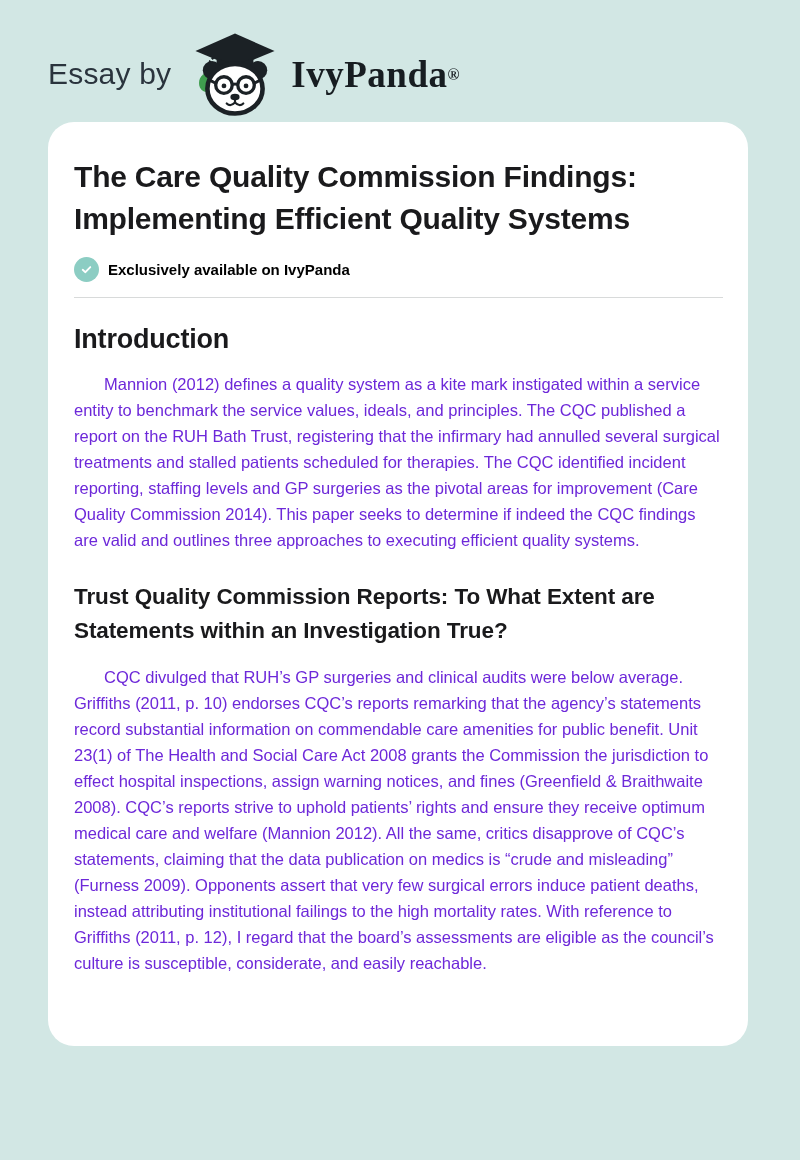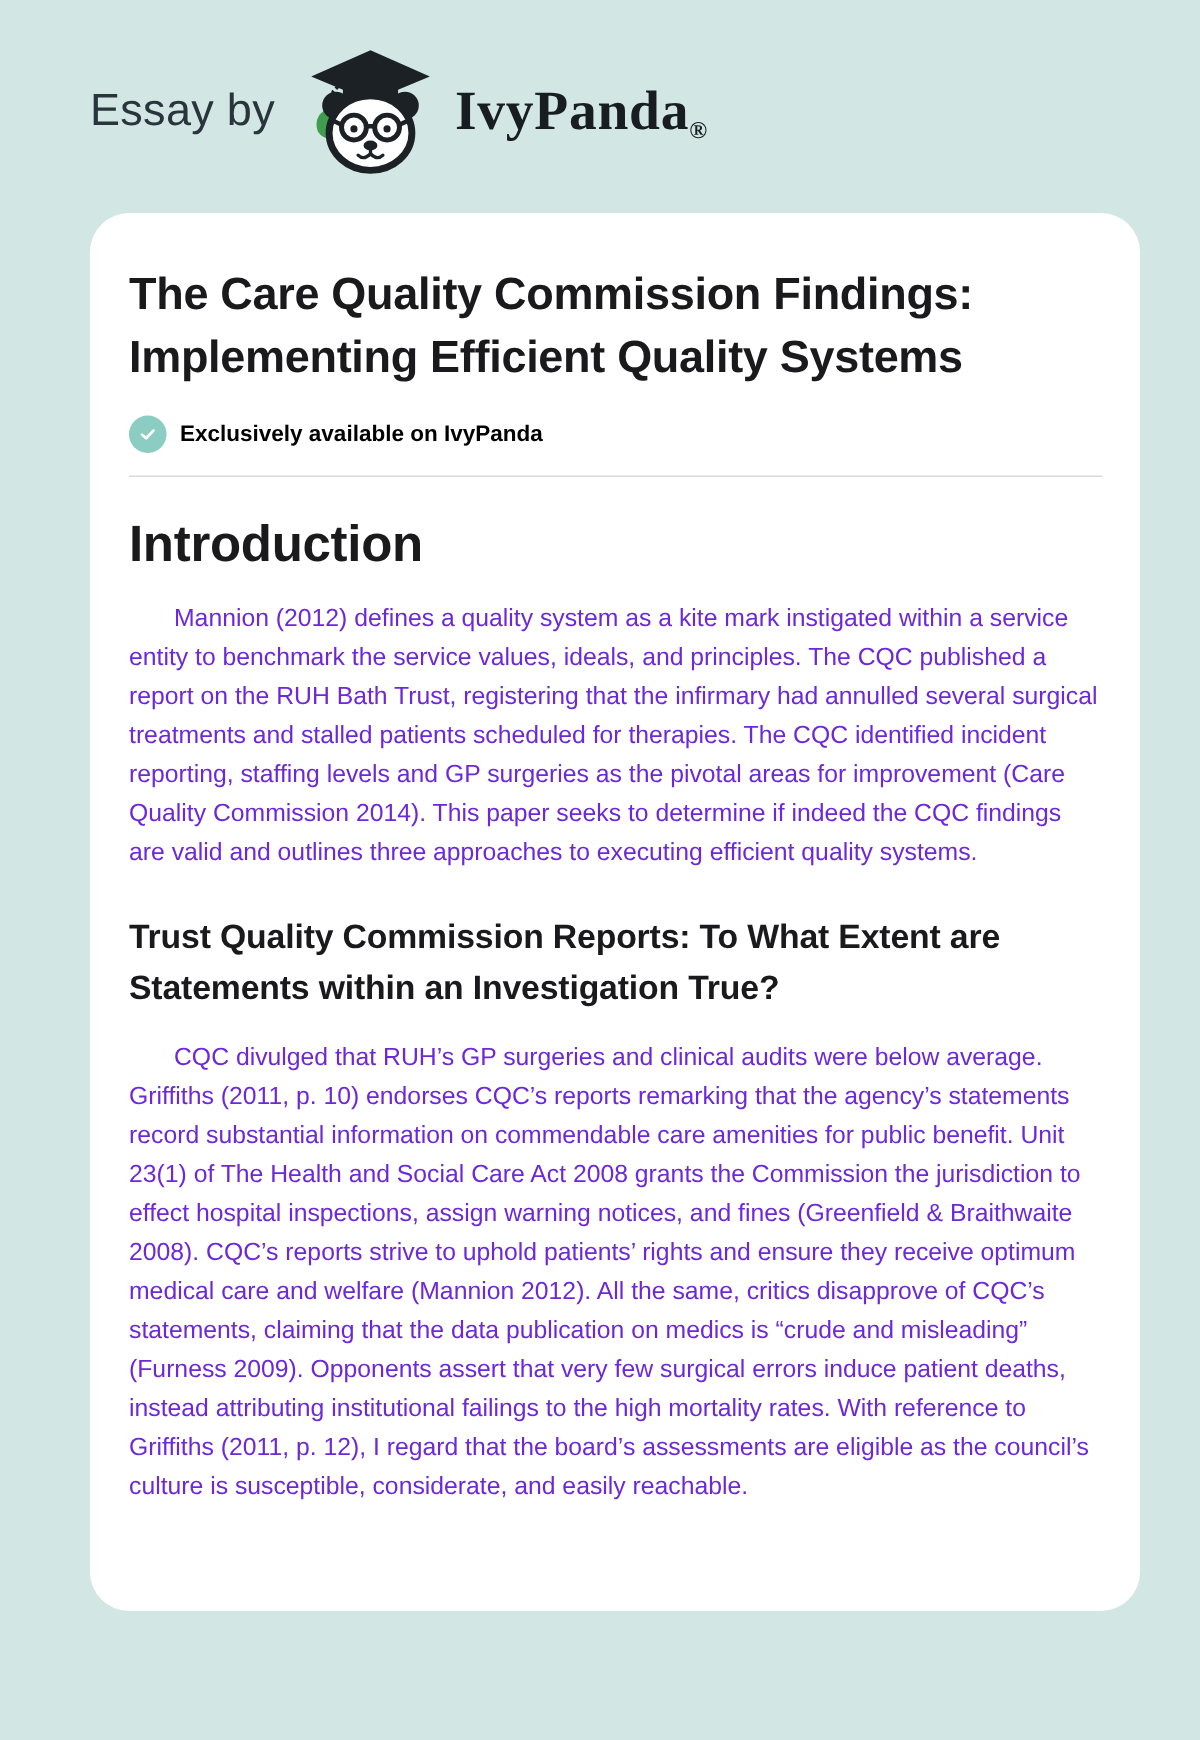--- a/index.html
+++ b/index.html
@@ -2,63 +2,63 @@
 <html><head>
 <meta charset="utf-8">
 <style>
   * { margin: 0; padding: 0; box-sizing: border-box; }
   html, body {
     width: 800px; height: 1160px;
     background: #d2e7e4;
     font-family: "Liberation Sans", sans-serif;
     overflow: hidden;
   }
-  .page { width: 800px; height: 1160px; position: relative; padding-left: 12px; }
+  .page { width: 800px; height: 1160px; position: relative; }
 
   
   .site-header {
     display: flex; align-items: center;
     padding: 26px 0 0 48px; height: 122px;
   }
   .essay-by {
     font-size: 30px; font-weight: 400; color: #2a343d;
     letter-spacing: 0.2px; margin-right: 18px;
   }
   .logo-mark { width: 92px; height: 92px; flex: 0 0 auto; margin-right: 10px; }
   .brand-name {
     font-family: "Liberation Serif", serif; font-weight: 700;
     font-size: 37px; color: #171d21; letter-spacing: 0.5px;
-    display: flex; align-items: flex-end;
+    display: flex; align-items: center;
   }
   .reg-mark {
     font-size: 16px; line-height: 16px; margin-top: 2px;
     font-family: "Liberation Serif", serif; font-weight: 700; color: #171d21;
   }
 
   
   .card {
-    width: 700px; margin-left: 48px; margin-top: 20px;
+    width: 700px; margin-left: 48px; margin-top: 0;
     background: #ffffff; border-radius: 26px;
     padding: 34px 25px 70px 26px;
   }
   .article-title {
     font-size: 30px; line-height: 42px; font-weight: 700;
     color: #1a1a1c; letter-spacing: -0.2px;
   }
   .badge-row { display: flex; align-items: center; margin-top: 17px; }
   .check-circle {
     width: 25px; height: 25px; border-radius: 50%;
     background: #8ccdc3; display: flex; align-items: center; justify-content: center;
     flex: 0 0 auto;
   }
   .badge-label { font-size: 15px; font-weight: 700; color: #000000; margin-left: 9px; }
   .divider { border: none; border-top: 1px solid #d8dada; margin-top: 15px; }
 
   .section-heading {
-    font-size: 34px; font-weight: 700; color: #1a1a1c;
+    font-size: 27px; font-weight: 700; color: #1a1a1c;
     margin-top: 26px; letter-spacing: -0.2px;
   }
   .sub-heading {
     font-size: 22.5px; line-height: 34px; font-weight: 700;
     color: #1a1a1c; margin-top: 27px; letter-spacing: -0.1px;
   }
   .body-paragraph {
     font-size: 16.5px; line-height: 26px; color: #6d28d9;
     margin-top: 16px; text-indent: 30px;
   }

